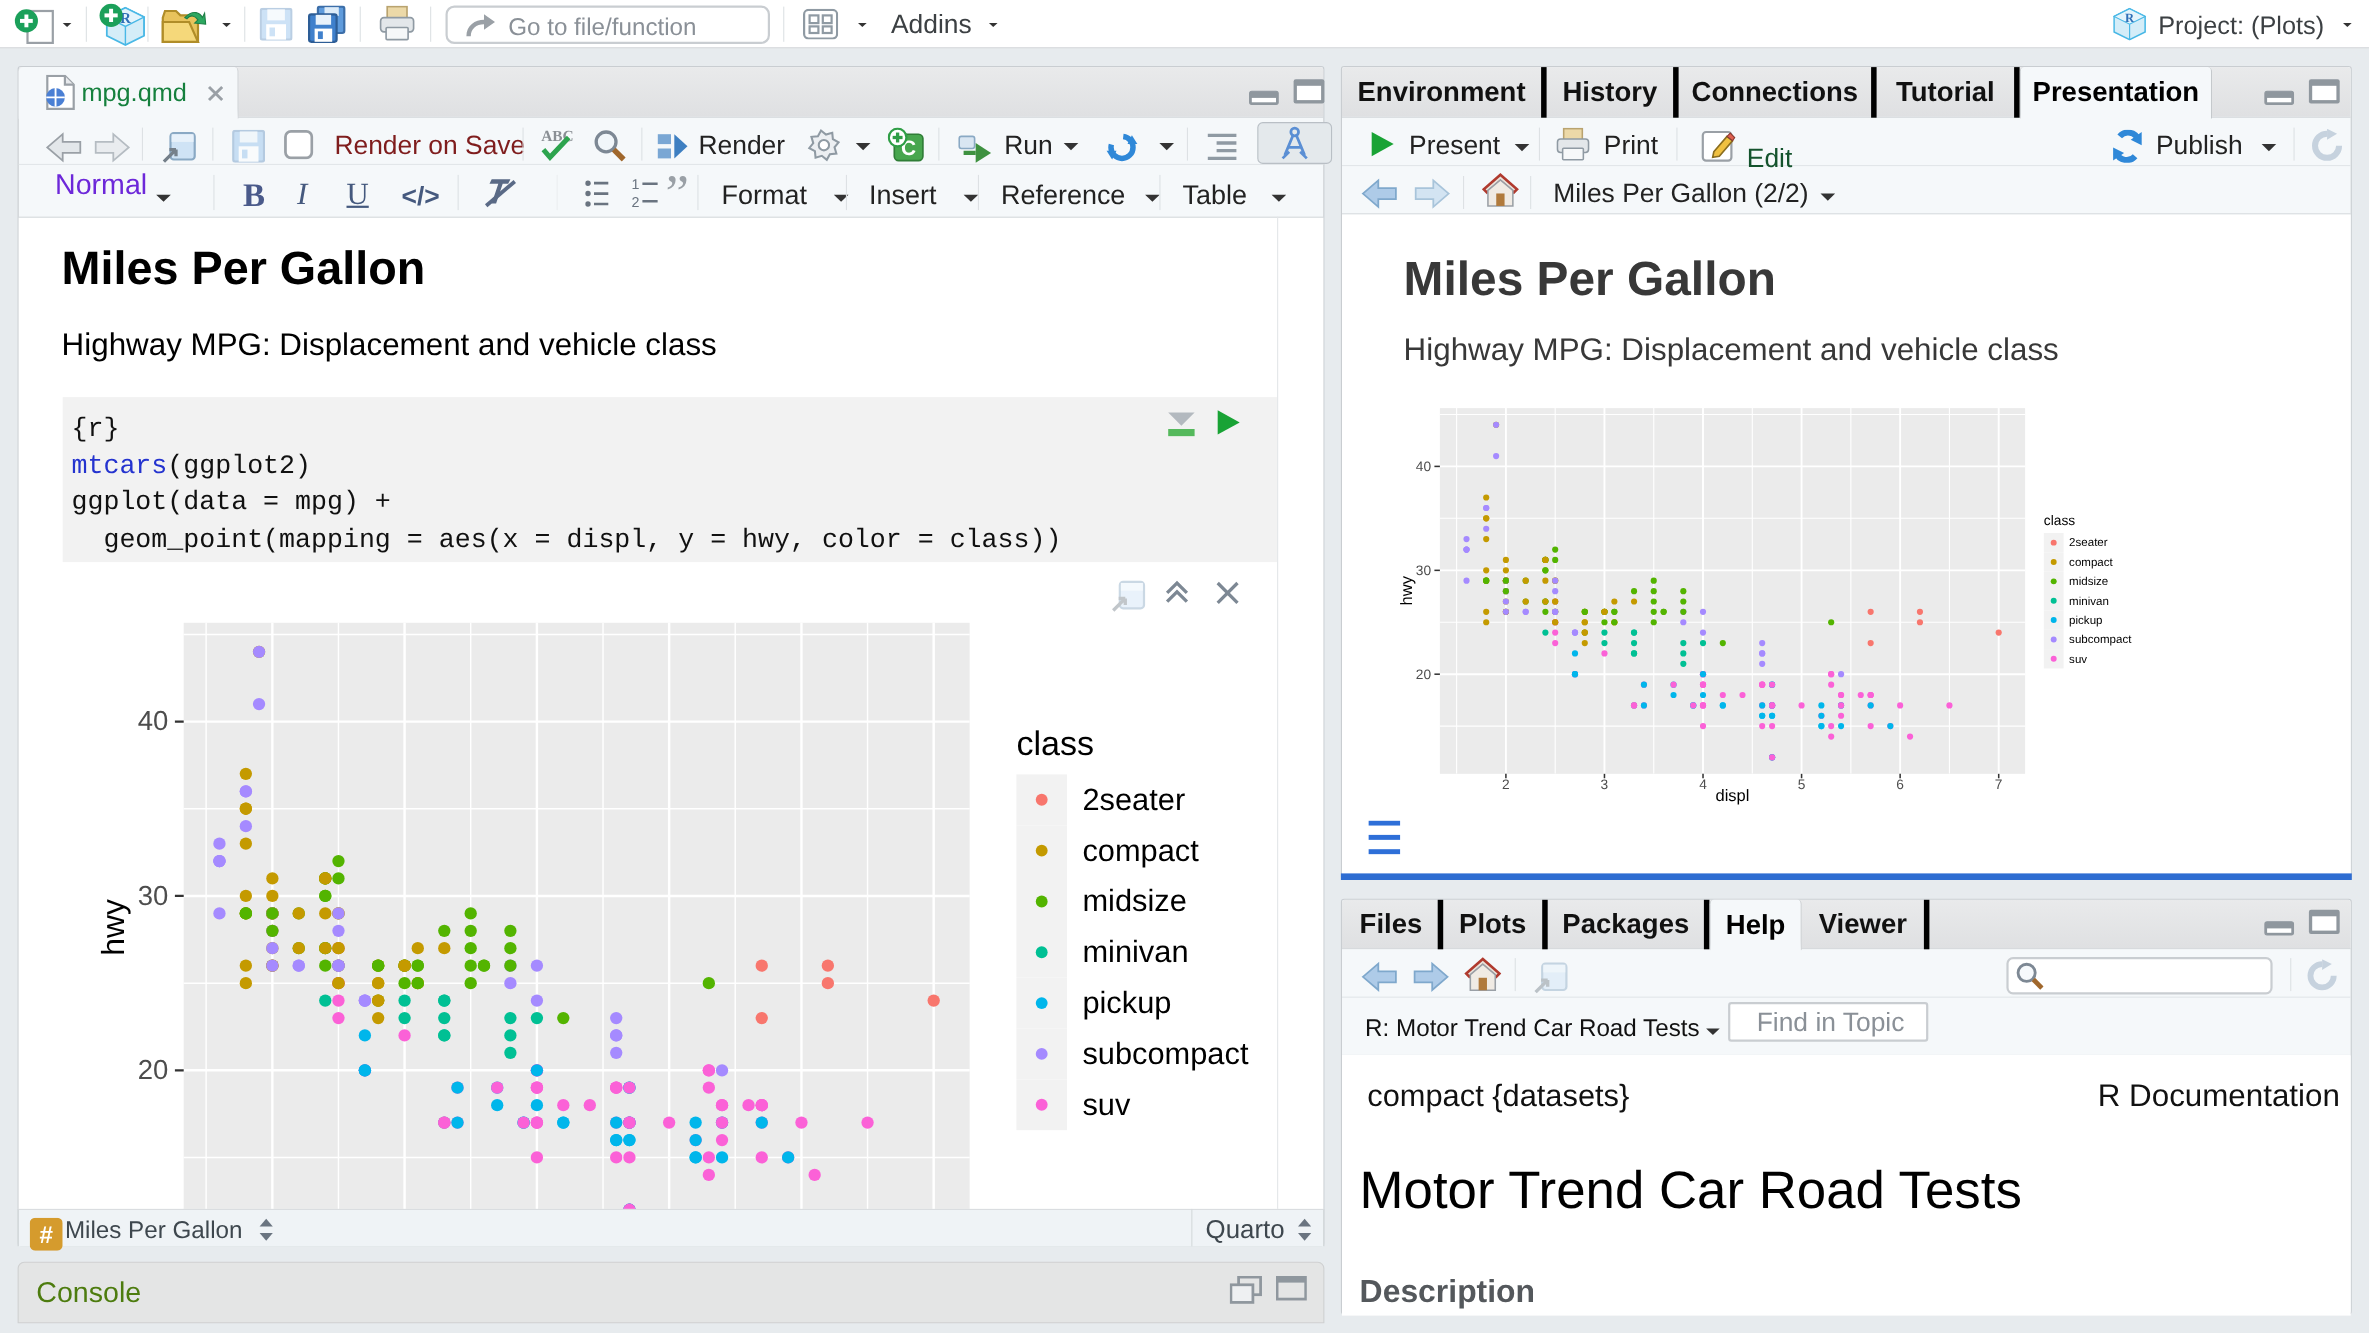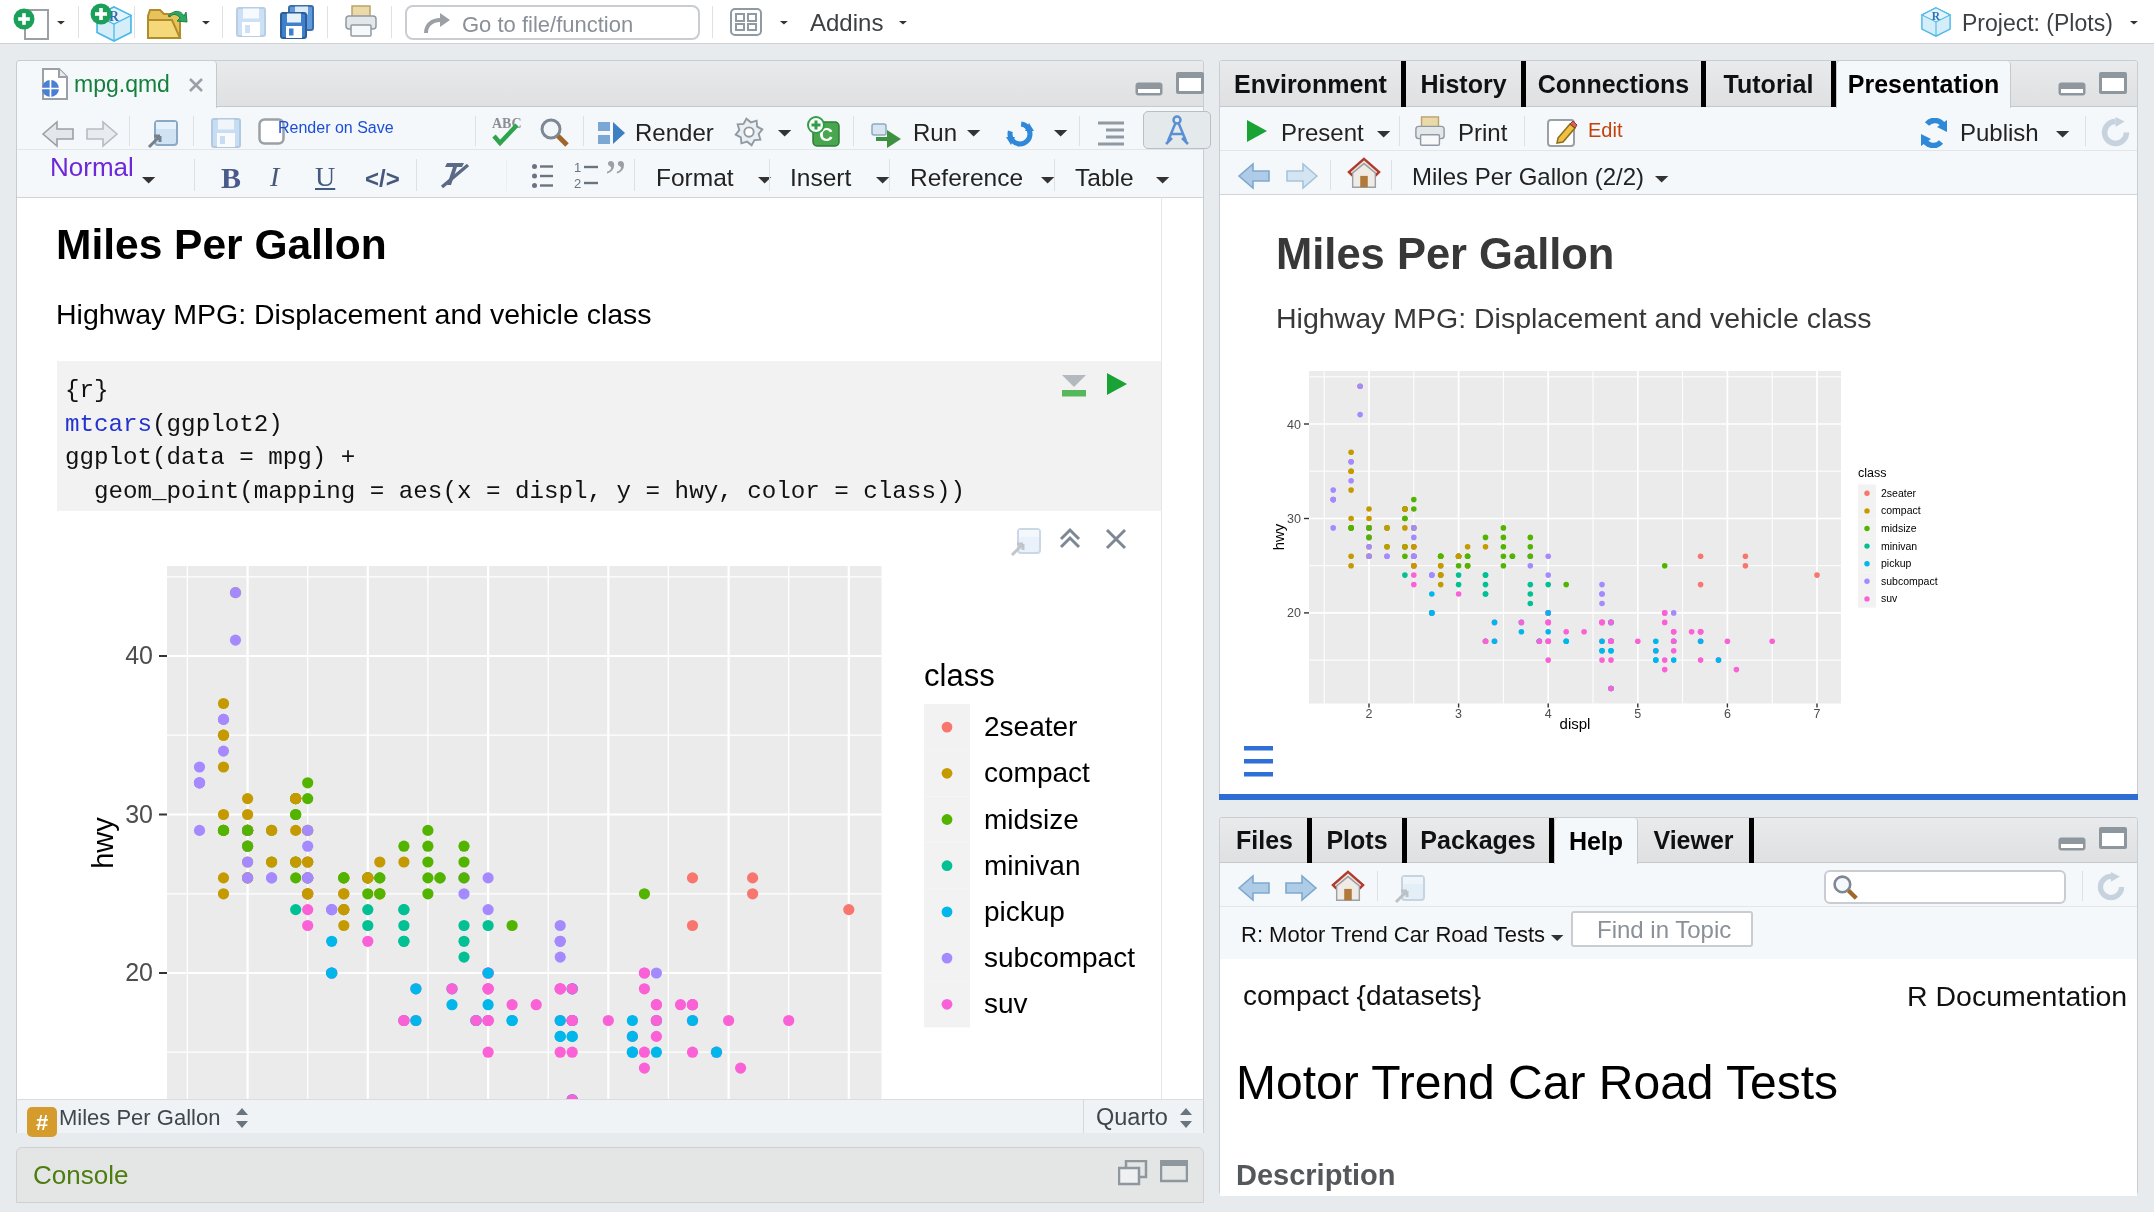--- a/index.html
+++ b/index.html
@@ -143,21 +143,21 @@
       <g opacity="0.38">
         <rect x="1" y="1" width="28" height="28" rx="2" fill="#7db3e8" stroke="#4a7fb5" stroke-width="2"></rect>
 <rect x="7" y="1.5" width="16" height="10" fill="#e8f1fa"></rect>
 <rect x="6" y="15" width="18" height="14" fill="#fff"></rect>
         <rect x="9" y="18" width="5" height="8" fill="#7db3e8"></rect>
       </g>
     </svg>
     <svg style="position:absolute;left:241px;top:57px" width="27" height="27" viewBox="0 0 27 27" xmlns="http://www.w3.org/2000/svg">
       <rect x="1.5" y="1.5" width="24" height="24" rx="5" fill="#fff" stroke="#9aa0a6" stroke-width="2.5"></rect>
     </svg>
-    <div class="t" style="left:261px;top:58px;font-size:16px;color:#1d4ed8">Render on Save</div>
+    <div class="t" style="left:287px;top:58px;font-size:24px;color:#7f1d1d">Render on Save</div>
     <div class="sep" style="left:458px;top:55px;height:30px"></div>
     <svg style="position:absolute;left:472px;top:54px" width="34" height="32" viewBox="0 0 34 32" xmlns="http://www.w3.org/2000/svg">
       <text x="3" y="13" font-size="14" font-weight="bold" fill="#8a8f94" font-family="Liberation Serif, serif">ABC</text>
 <path d="M5 21 L11 28 L28 10" stroke="#2da44e" stroke-width="4.5" fill="none"></path>
     </svg>
     <svg style="position:absolute;left:522px;top:56px" width="30" height="30" viewBox="0 0 30 30" xmlns="http://www.w3.org/2000/svg">
       <g transform="scale(1.0)">
         <circle cx="12" cy="12" r="9" fill="#eef4fa" fill-opacity="0.5" stroke="#7d8894" stroke-width="3"></circle>
 <line x1="19" y1="19" x2="28" y2="28" stroke="#a0672c" stroke-width="5"></line>
       </g>
@@ -644,21 +644,21 @@
 <rect x="7" y="20" width="20" height="11" rx="1" fill="#f6f8f9" stroke="#8f9aa3" stroke-width="1.5"></rect>
       </g>
     </svg>
     <div class="t" style="left:238px;top:58px;font-size:24px;color:#222">Print</div>
     <div class="sep" style="left:304px;top:55px;height:30px"></div>
     <svg style="position:absolute;left:326px;top:55px" width="34" height="34" viewBox="0 0 34 34" xmlns="http://www.w3.org/2000/svg">
       <rect x="2" y="4" width="26" height="26" rx="3" fill="#fff" stroke="#9aa0a6" stroke-width="2"></rect>
 <path d="M12 22 L24 8 L29 12 L17 26 L11 27 Z" fill="#f0c040" stroke="#8a6d1f" stroke-width="1.5"></path>
 <path d="M24 8 L29 12 L31 9 L27 5 Z" fill="#e06050" stroke="#8a3a30" stroke-width="1"></path>
     </svg>
-    <div class="t" style="left:368px;top:58px;font-size:20px;color:#c2410c">Edit</div>
+    <div class="t" style="left:368px;top:70px;font-size:24px;color:#14532d">Edit</div>
     <svg style="position:absolute;left:699px;top:57px" width="30" height="30" viewBox="0 0 30 30" xmlns="http://www.w3.org/2000/svg">
       <path d="M8 6 A10 10 0 0 1 25 9" fill="none" stroke="#2f88d8" stroke-width="5.5"></path>
 <path d="M28 2 L28 14 L18 9 Z" fill="#2f88d8"></path>
 <path d="M22 24 A10 10 0 0 1 5 21" fill="none" stroke="#2f88d8" stroke-width="5.5"></path>
 <path d="M2 28 L2 16 L12 21 Z" fill="#2f88d8"></path>
     </svg>
     <div class="t" style="left:740px;top:58px;font-size:24px;color:#222">Publish</div>
     <svg style="position:absolute;left:835px;top:69px" width="15.299999999999999" height="8.5" viewBox="0 0 15.299999999999999 8.5" xmlns="http://www.w3.org/2000/svg">
       <path d="M1 1 L7.6499999999999995 7.5 L14.299999999999999 1 Z" fill="#333"></path>
     </svg>

